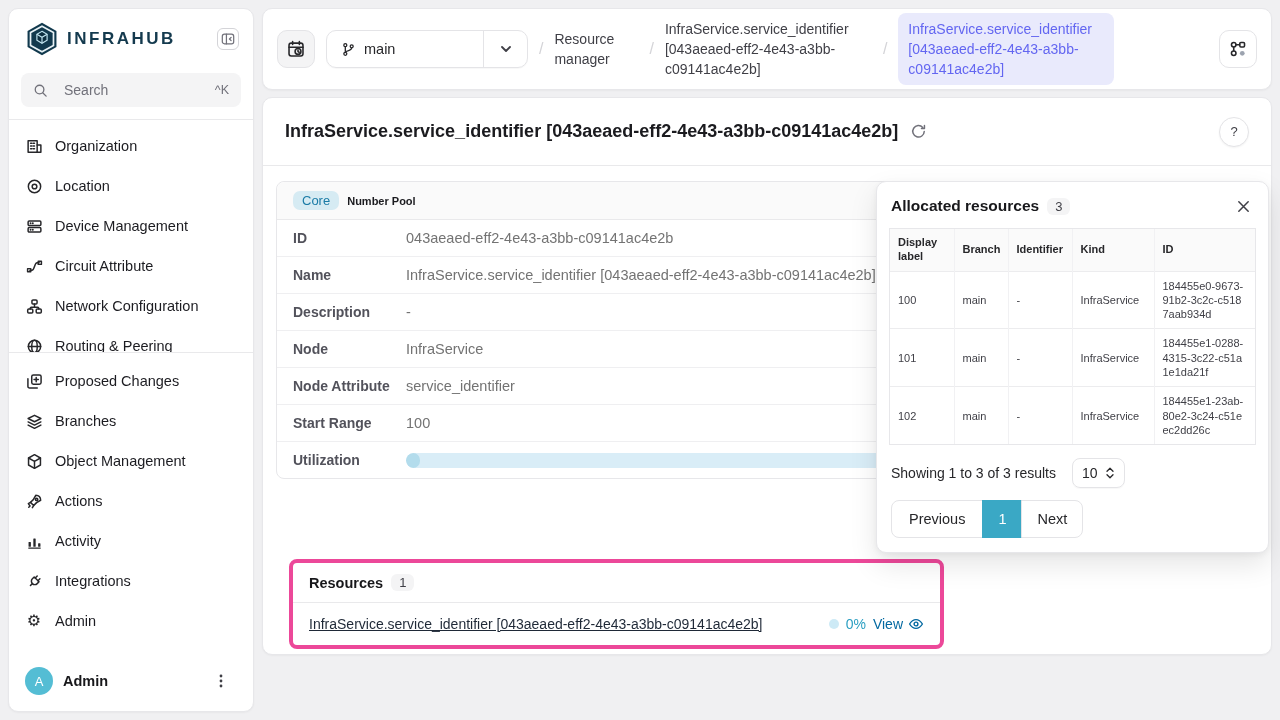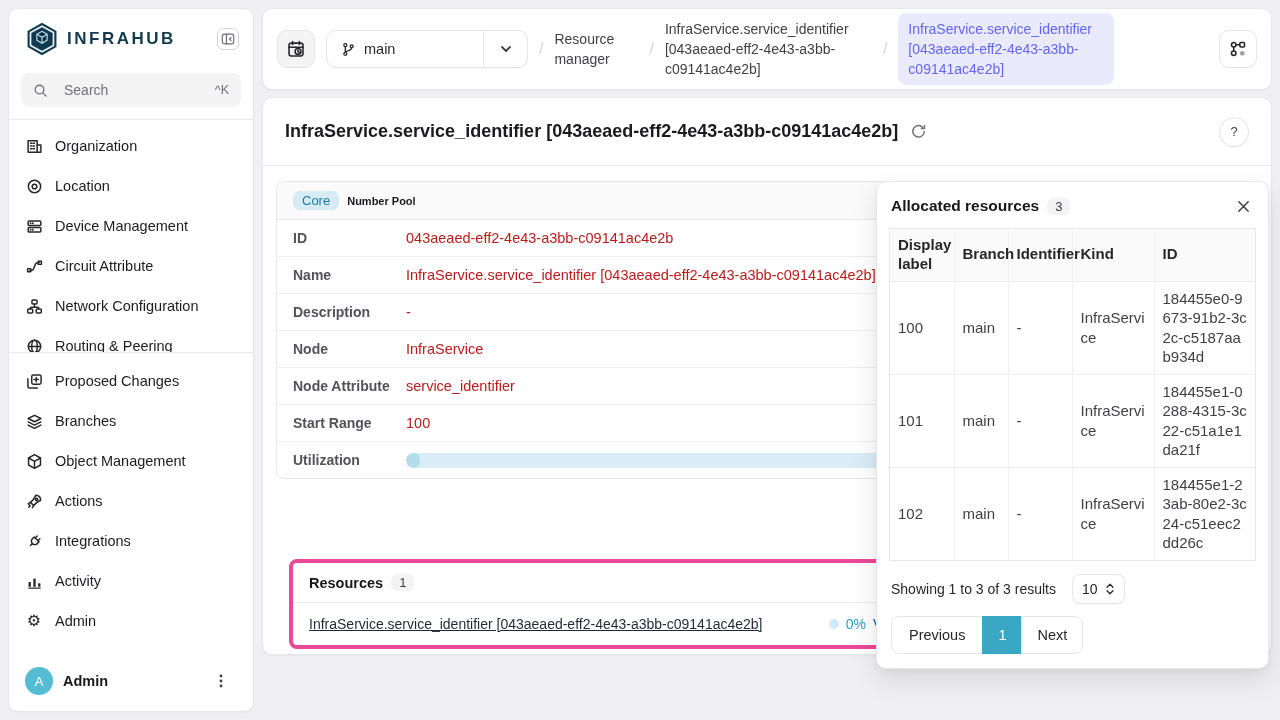--- a/index.html
+++ b/index.html
@@ -69,21 +69,21 @@
 
   
   .detail-card { position:absolute; left:13px; top:15px; width:892px; border:1px solid #e7e7ea; border-radius:8px; background:#fff; }
   .detail-head { background:#fafafa; border-bottom:1px solid #e9e9eb; border-radius:8px 8px 0 0;
                  padding:9px 16px; display:flex; align-items:center; gap:8px; }
   .core-badge { background:#d6ebf3; color:#1a7ba6; font-size:13px; padding:2px 9px; border-radius:7px; }
   .detail-title { font-weight:700; font-size:11px; color:#1b1b1f; }
   .field-row { display:flex; align-items:center; padding:10px 16px; font-size:14.5px; }
   .field-row + .field-row { border-top:1px solid #efeff1; }
   .field-label { width:113px; flex:none; color:#52525b; font-weight:600; font-size:14px; }
-  .field-value { color:#b91c1c; white-space:nowrap; overflow:hidden; }
+  .field-value { color:#737373; white-space:nowrap; overflow:hidden; }
   .progress-track { flex:1; height:15px; border-radius:999px; background:#d9edf7; overflow:hidden; position:relative; }
   .progress-fill { position:absolute; left:0; top:0; bottom:0; width:14px; border-radius:999px; background:#b3dcec; }
 
   
   .resources-card { position:absolute; left:13px; top:393px; width:655px; border:4px solid #ec4899; border-radius:8px; background:#fff;margin-left:13px; }
   .resources-head { padding:11px 16px; border-bottom:1px solid #e9e9eb; display:flex; align-items:center; gap:8px; }
   .resources-title { font-weight:700; font-size:14.5px; }
   .count-badge { background:#f4f4f5; color:#3f3f46; font-size:13px; padding:1px 8px; border-radius:6px; }
   .resource-row { display:flex; align-items:center; padding:13px 16px; gap:8px; }
   .resource-link { color:#1f2937; text-decoration:underline; font-weight:500; font-size:14px; }
@@ -92,21 +92,21 @@
   .util-pct { color:#2b9fc2; font-size:14px; }
   .view-label { color:#0369a1; font-size:14px; display:flex; align-items:center; gap:5px; }
 
   
   .panel { position:absolute; left:613px; top:15px; width:393px; background:#fff; border:1px solid #e7e7ea;
            border-radius:10px; box-shadow:0 12px 28px rgba(0,0,0,.10), 0 2px 6px rgba(0,0,0,.05); }
   .panel-head { display:flex; align-items:center; gap:8px; padding:13px 14px 11px; }
   .panel-title { font-weight:700; font-size:15.5px; }
   .panel-close { margin-left:auto; color:#3f3f46; width:22px; height:22px; display:flex; align-items:center; justify-content:center; }
   .panel-table-wrap { margin:0 12px; border:1px solid #e7e7ea; }
-  table.alloc { width:100%; border-collapse:collapse; table-layout:fixed; font-size:15px; }
+  table.alloc { width:100%; border-collapse:collapse; table-layout:fixed; font-size:11px; }
   table.alloc th { background:#fafafa; text-align:left; font-weight:600; color:#27272a; padding:7px 8px; line-height:1.25; }
   table.alloc td { padding:7px 8px; color:#3f3f46; line-height:1.3; word-break:break-all; vertical-align:middle; }
   table.alloc tr + tr td, table.alloc tbody tr:first-child td { border-top:1px solid #ececee; }
   table.alloc th + th, table.alloc td + td { border-left:1px solid #f1f1f3; }
   .panel-summary { display:flex; align-items:center; gap:16px; padding:13px 14px 10px; font-size:14px; color:#27272a; }
   .page-size { border:1px solid #e4e4e7; border-radius:8px; padding:6px 9px; display:flex; align-items:center; gap:7px;
                font-size:14px; color:#27272a; box-shadow:0 1px 1px rgba(0,0,0,.03); }
   .panel-pager { display:flex; padding:2px 14px 14px; }
   .pg-btn { height:38px; background:#fff; border:1px solid #e4e4e7; font-size:14.5px; color:#27272a;
             display:flex; align-items:center; justify-content:center; font-family:inherit; }
@@ -250,40 +250,40 @@
         <svg class="stroked" width="17" height="17" viewBox="0 0 16 16">
             <path d="M9.2 2.2c2.6.1 4.5 2 4.6 4.6-1.9.8-5.2 3.2-6.6 5L4.2 8.8c1.8-1.4 4.2-4.7 5-6.6z"></path>
             <circle cx="10" cy="6" r="1.1"></circle>
             <path d="M4.2 8.8L2.2 10l1.6 2.2L2.6 13.4M7.2 11.8L6 13.8"></path>
           </svg>
       </span>
       <span>Actions</span>
     </div>
     <div class="nav-item">
       <span class="icon">
+        <svg width="17" height="17" viewBox="0 0 16 16" fill="currentColor">
+            <rect x="2.4" y="8.4" width="2.2" height="4.6" rx=".5"></rect>
+            <rect x="6.9" y="5.2" width="2.2" height="7.8" rx=".5"></rect>
+            <rect x="11.4" y="9.6" width="2.2" height="3.4" rx=".5"></rect>
+            <rect x="2" y="13.6" width="12" height="1.2" rx=".6"></rect>
+          </svg>
+      </span>
+      <span>Activity</span>
+    </div>
+    <div class="nav-item">
+      <span class="icon">
         <svg class="stroked" width="17" height="17" viewBox="0 0 16 16">
             <g transform="rotate(45 8 8)">
               <path d="M6.2 2.6v2.6M9.8 2.6v2.6"></path>
               <path d="M4.8 5.2h6.4v2.4a3.2 3.2 0 01-6.4 0z"></path>
               <path d="M8 10.8v2.6"></path>
             </g>
           </svg>
       </span>
       <span>Integrations</span>
-    </div>
-    <div class="nav-item">
-      <span class="icon">
-        <svg width="17" height="17" viewBox="0 0 16 16" fill="currentColor">
-            <rect x="2.4" y="8.4" width="2.2" height="4.6" rx=".5"></rect>
-            <rect x="6.9" y="5.2" width="2.2" height="7.8" rx=".5"></rect>
-            <rect x="11.4" y="9.6" width="2.2" height="3.4" rx=".5"></rect>
-            <rect x="2" y="13.6" width="12" height="1.2" rx=".6"></rect>
-          </svg>
-      </span>
-      <span>Activity</span>
     </div>
     <div class="nav-item">
       <span class="icon">
           <span class="gear-glyph">⚙</span>
         </span>
       <span>Admin</span>
     </div>
   </div>
 
   <div class="sidebar-spacer"></div>

